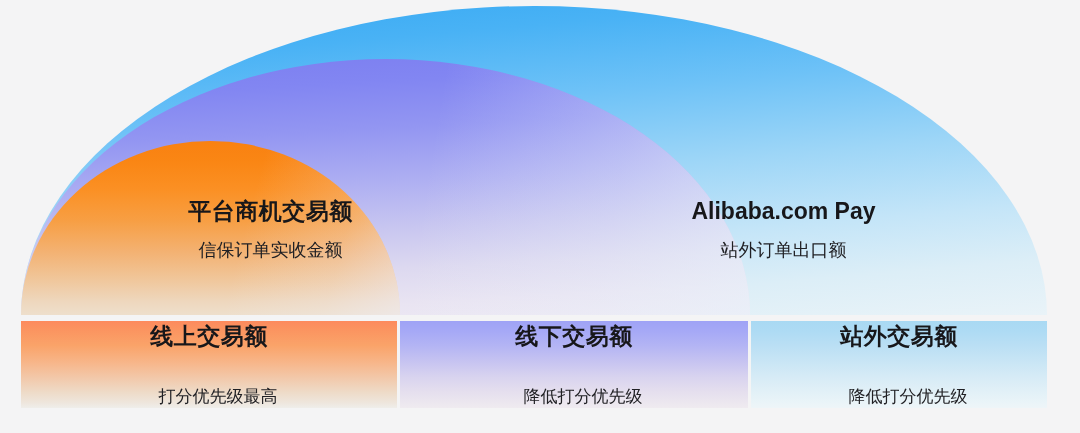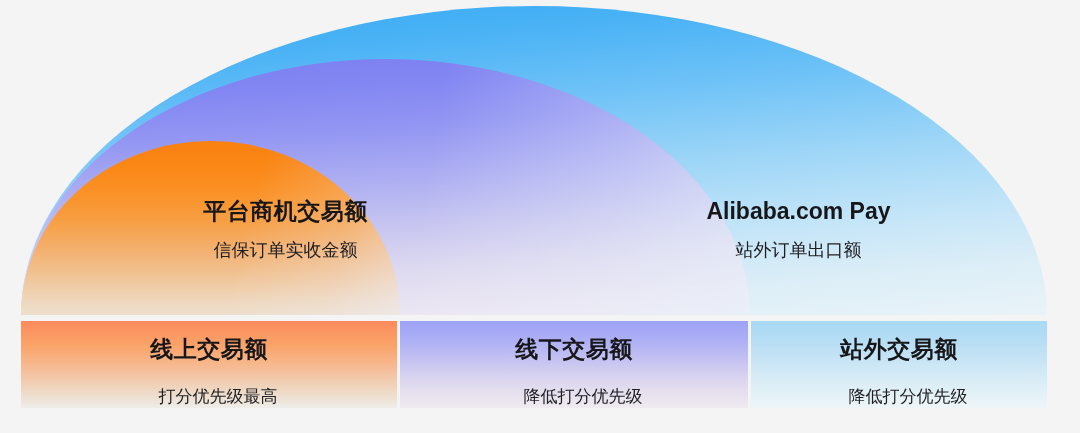--- a/index.html
+++ b/index.html
@@ -92,21 +92,21 @@
   .dome-inner::after {
     background: linear-gradient(105deg,
         rgba(255,255,255,0) 58%,
         rgba(238,238,248,0.22) 82%,
         rgba(238,238,250,0.55) 100%);
   }
 
   
   .arch-labels {
     position: absolute;
-    left: 29px;
+    left: 14px;
     top: 196px;
     width: 1026px;
     height: 85px;
     display: flex;
   }
   .arch-col {
     flex: 1 1 0;
     text-align: center;
     color: #17171a;
   }
@@ -137,23 +137,22 @@
     height: 87px;
     display: flex;
     gap: 3px;
   }
   .bar {
     position: relative;
     height: 100%;
     display: flex;
     flex-direction: column;
     align-items: center;
-    justify-content: flex-end;
+    justify-content: space-between;
     overflow: hidden;
-    gap: 16px;
   }
   .bar-1 {
     width: 376px;
     background: linear-gradient(180deg,
         #fd8a5d 0%,
         #fb9460 10%,
         #faa369 28%,
         #f7b68a 48%,
         #f2c9ab 66%,
         #eedbc8 82%,

